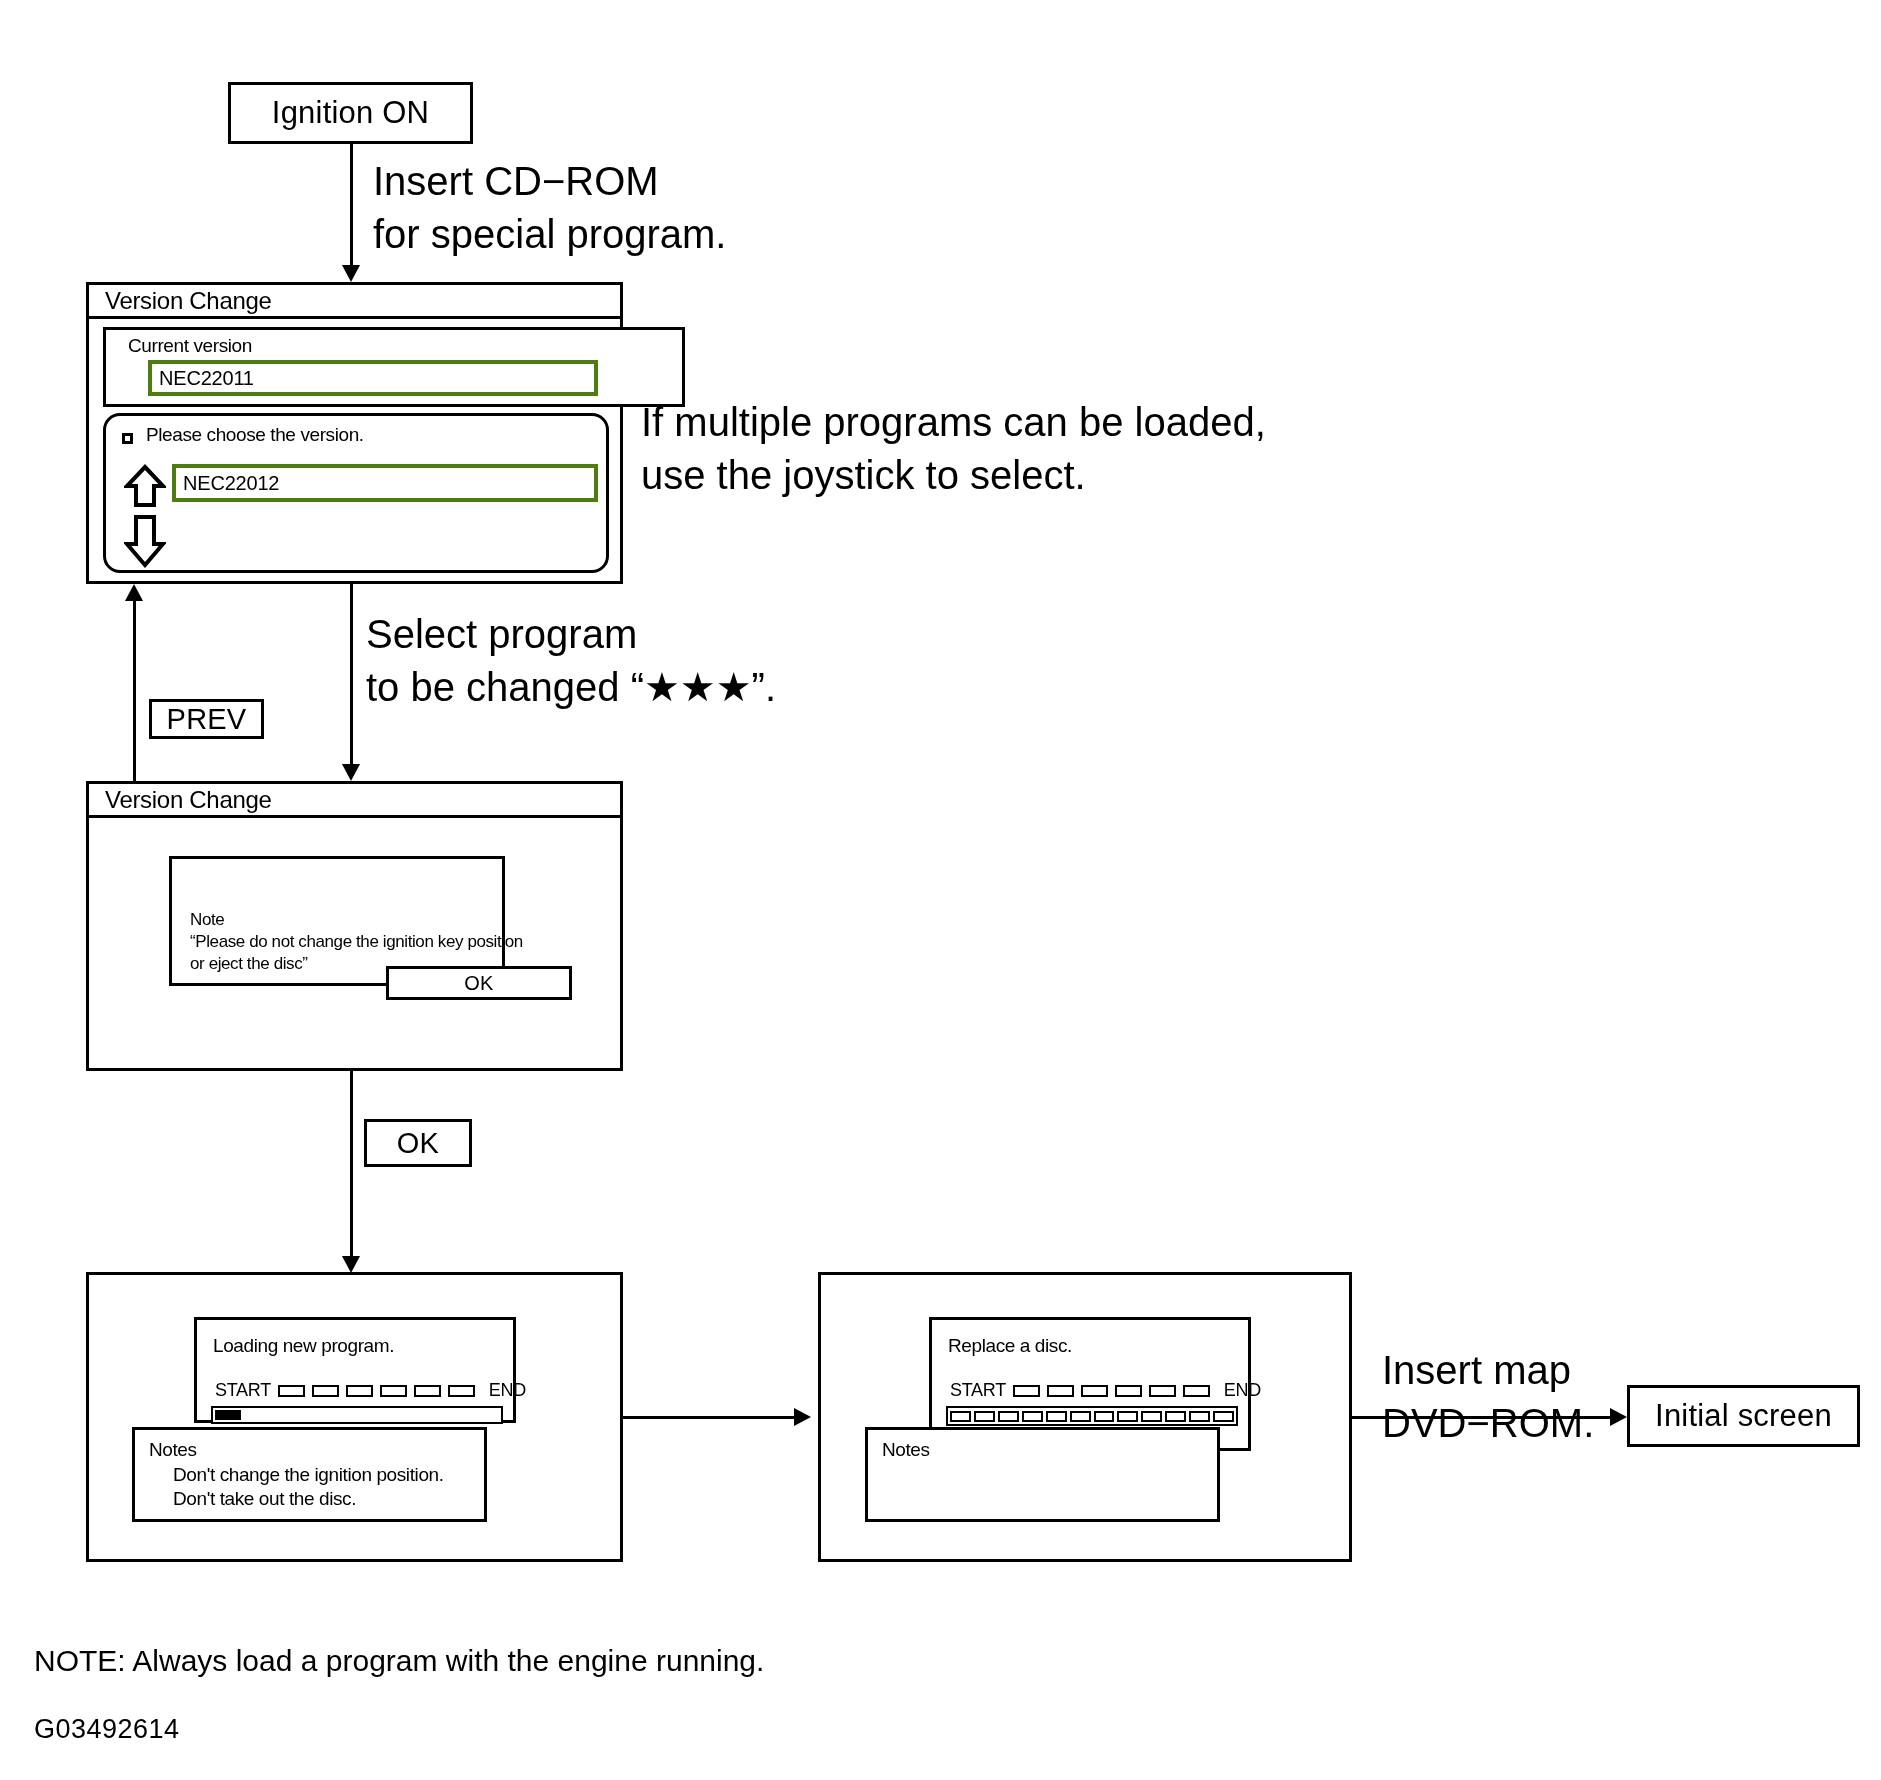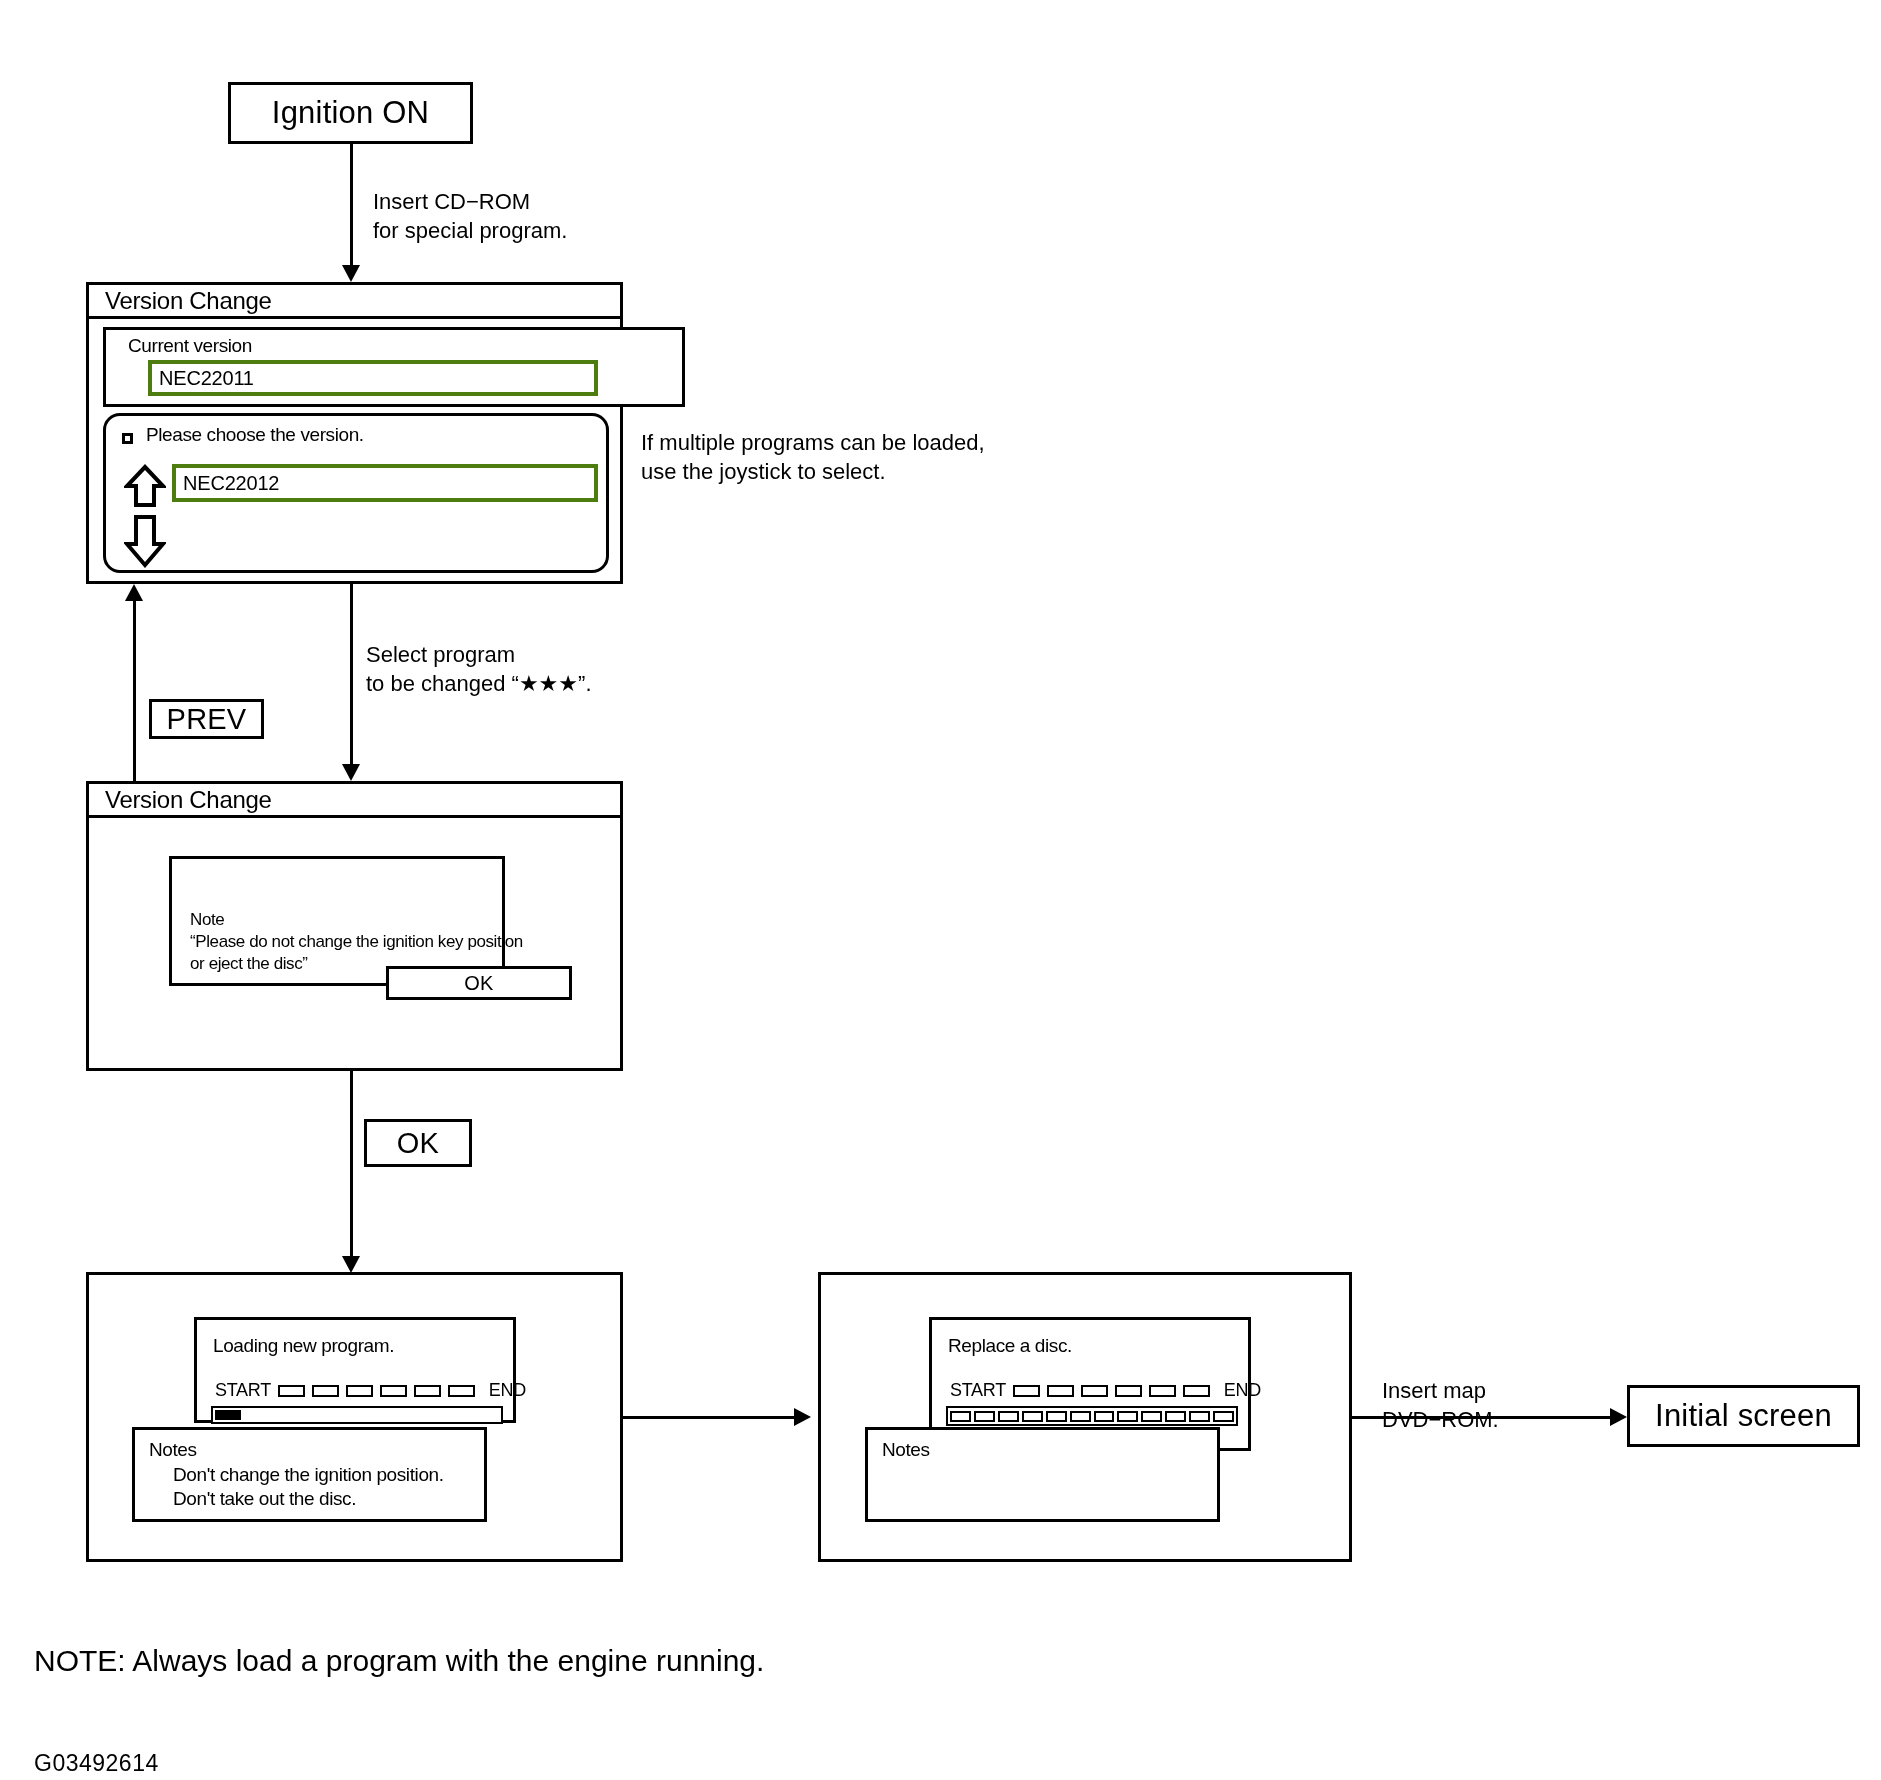--- a/index.html
+++ b/index.html
@@ -32,24 +32,23 @@
     align-items: center;
     justify-content: center;
   }
   .bigtext {
     font-size: 31px;
     letter-spacing: 0.2px;
     white-space: nowrap;
   }
   .annot {
     position: absolute;
-    font-size: 22px;
+    font-size: 40px;
     line-height: 1.33;
     white-space: pre;
-    margin-top: 32px;
   }
 
   
   .vline {
     position: absolute;
     width: 0;
     border-left: 3px solid #000;
   }
   .hline {
     position: absolute;
@@ -197,24 +196,23 @@
   
   .joy { position: absolute; }
 
   .footer-note {
     position: absolute;
     font-size: 30px;
     white-space: nowrap;
   }
   .footer-code {
     position: absolute;
-    font-size: 23px;
+    font-size: 27px;
     letter-spacing: 0.5px;
     white-space: nowrap;
-    margin-top: 36px;
   }
 </style>
 </head>
 <body>
 
 <div class="stage">
 
   <div class="plainbox" style="left:228px; top:82px; width:245px; height:62px;">
     <span class="bigtext">Ignition ON</span>
   </div>

